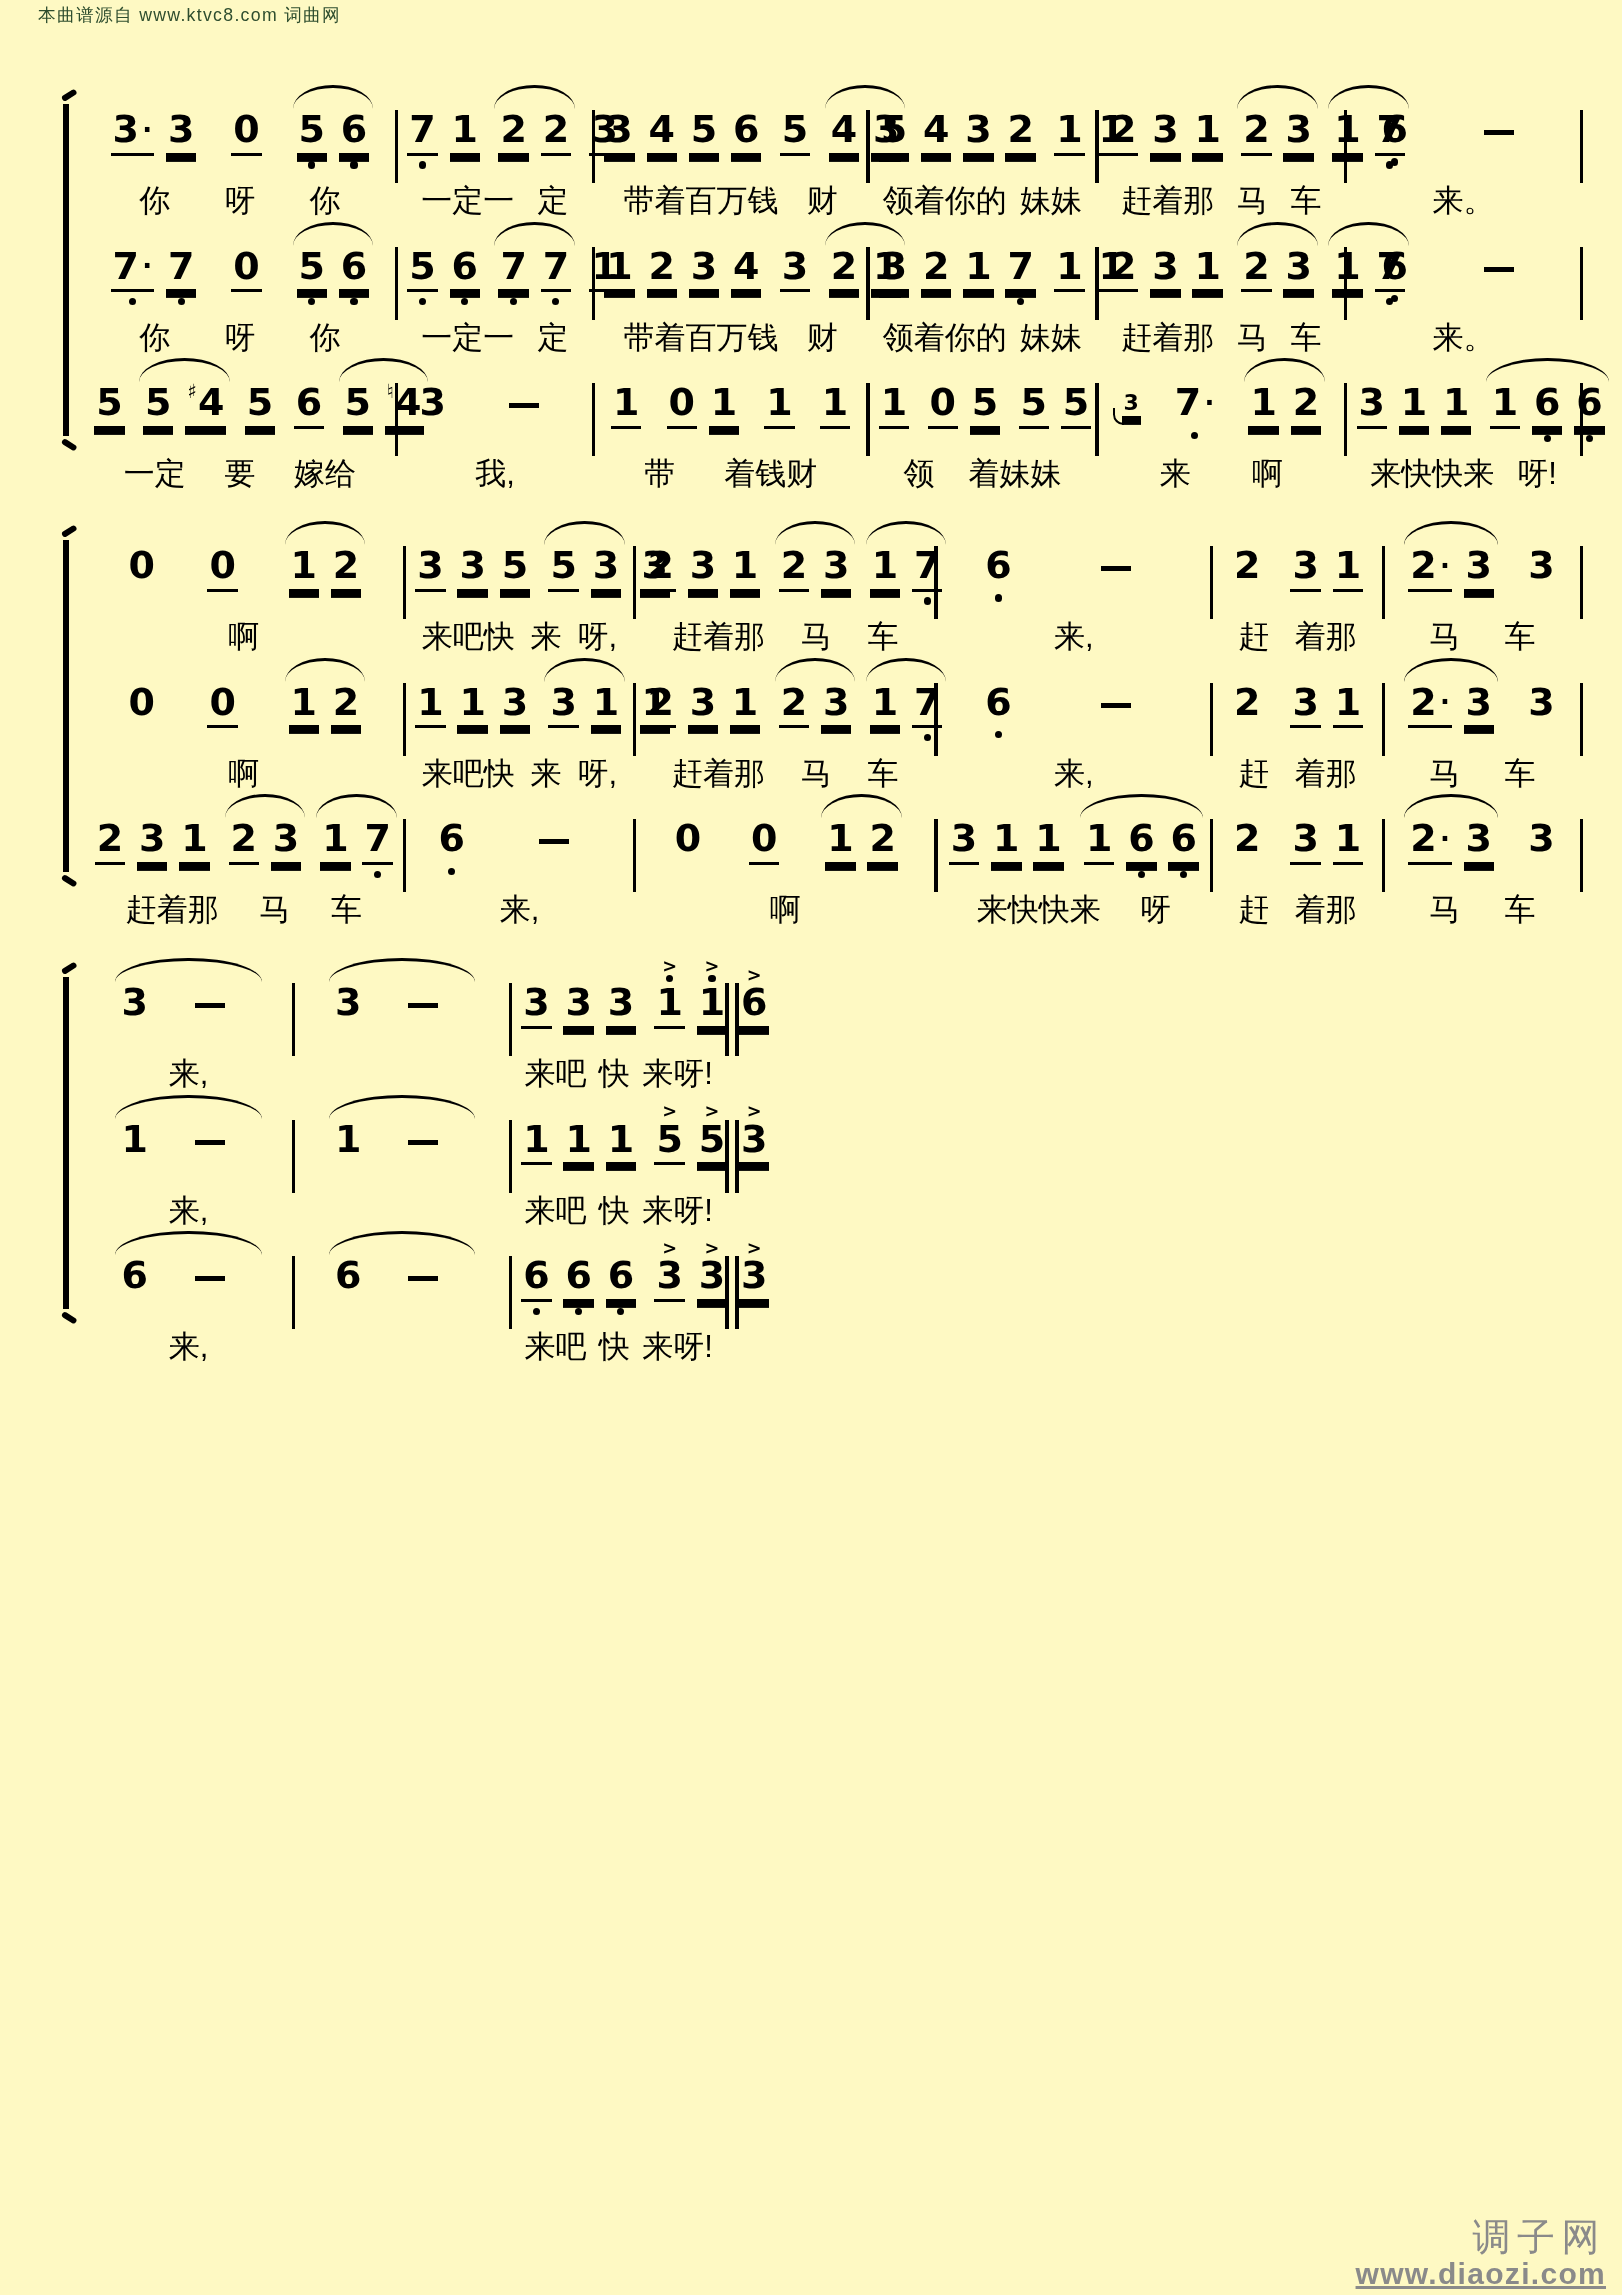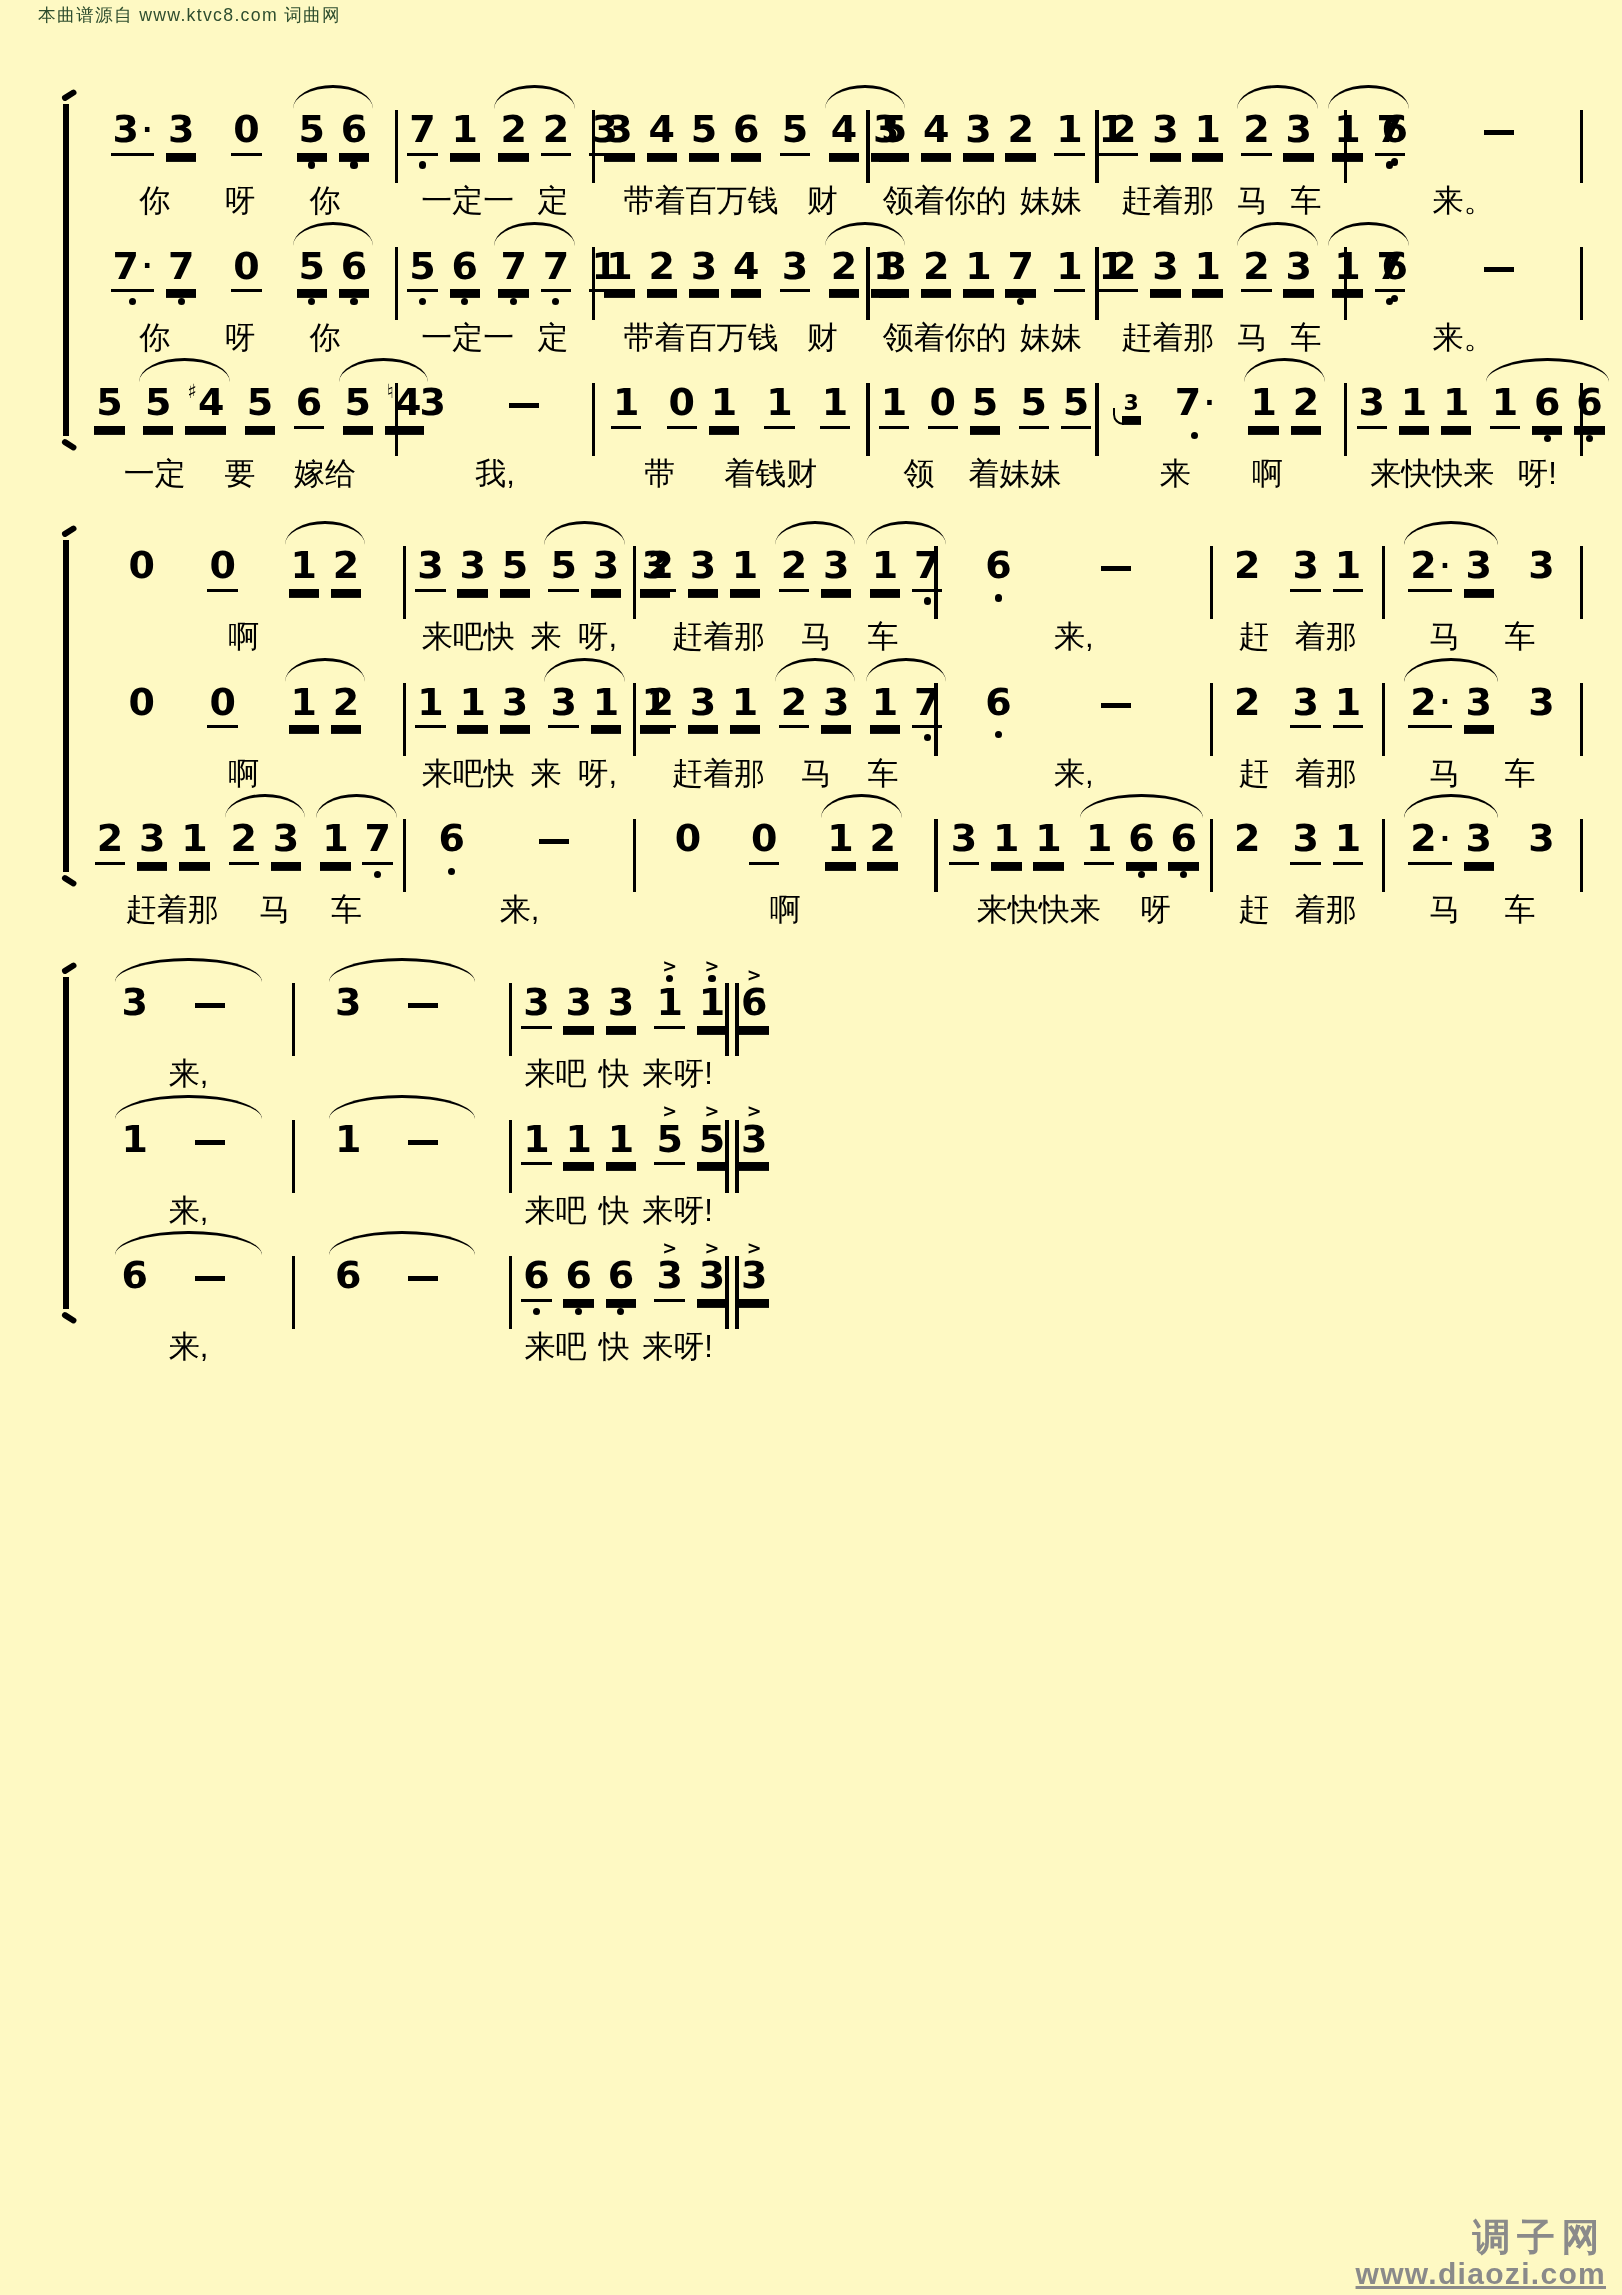--- a/index.html
+++ b/index.html
@@ -1,20 +1,20 @@
 <!DOCTYPE html>
 <html style="font-size:10.5px"><head>
 <meta charset="utf-8">
 <style>
   html,body{margin:0;padding:0;background:#e8e8e8;}
   #page{position:relative;width:1623px;height:2295px;background:#fef9c3;overflow:hidden;
         font-family:"Liberation Sans",sans-serif;color:#000;}
   #wm-top{position:absolute;left:38px;top:2.6px;font-size:17.7px;letter-spacing:1.3px;white-space:nowrap;}
   #wm-bottom{position:absolute;right:17px;bottom:5.2px;text-align:right;line-height:1.05;}
-  #wm-bottom .site{font-size:38px;font-weight:bold;letter-spacing:6.5px;}
+  #wm-bottom .site{font-size:38px;font-weight:normal;letter-spacing:6.5px;}
   #wm-bottom .url{font-size:30px;font-weight:bold;letter-spacing:1.3px;text-decoration:underline;}
   .system{position:absolute;}
   .brace{position:absolute;left:-22px;top:19.6px;width:5.9px;background:#000;}
   .brace::before,.brace::after{content:'';position:absolute;left:0.7px;width:15.7px;height:5.9px;background:#000;border-radius:3.3px;}
   .brace::before{top:-7.9px;transform:rotate(-32deg);transform-origin:left bottom;}
   .brace::after{bottom:-7.9px;transform:rotate(32deg);transform-origin:left top;}
   .line{margin-bottom:2.6px;}
   .notesrow{display:flex;align-items:flex-start;}
   .meas{display:flex;justify-content:space-evenly;align-items:flex-start;flex-basis:0;min-width:0;}
   .item{display:flex;position:relative;padding:0 3.3px;}

